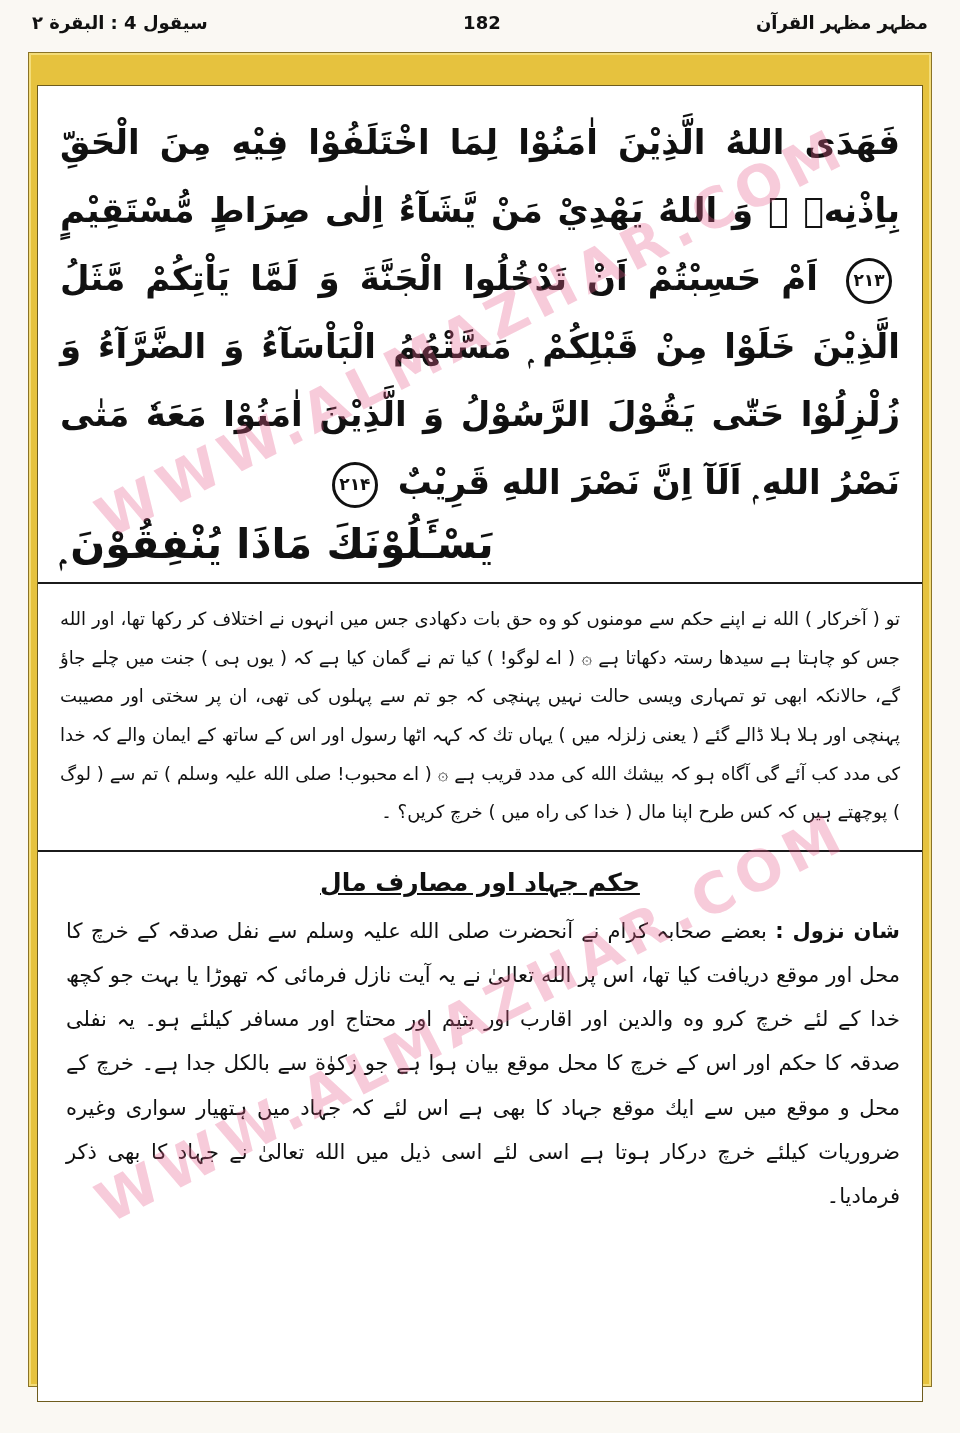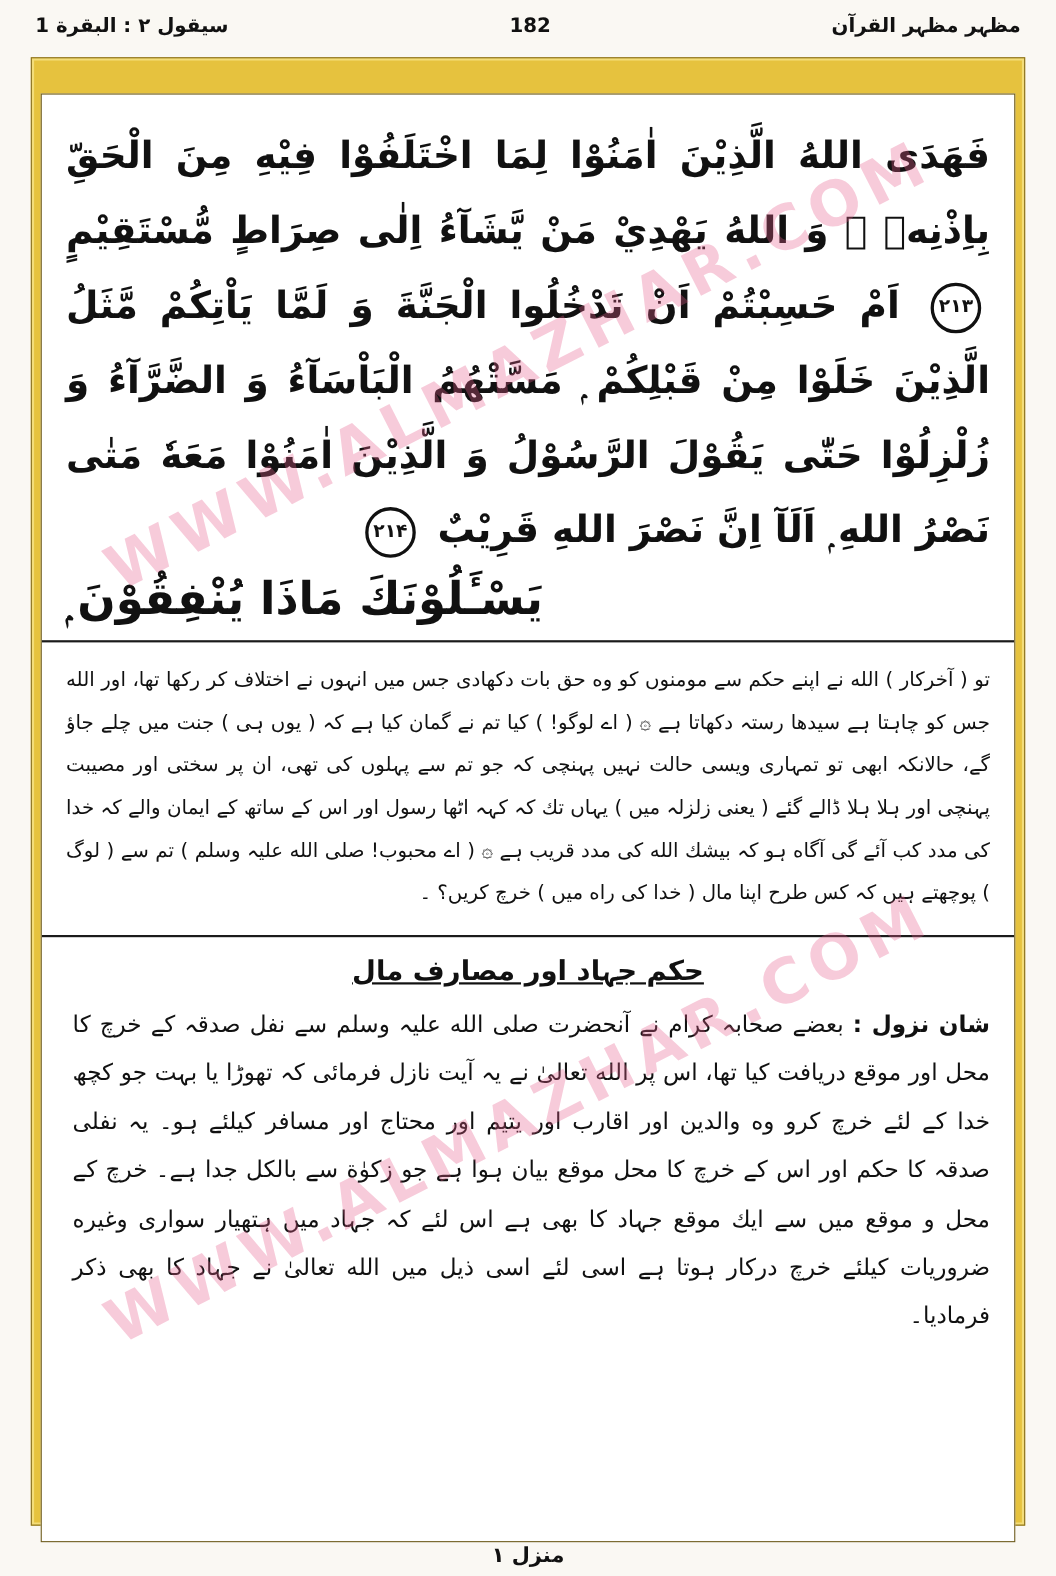--- a/index.html
+++ b/index.html
@@ -150,21 +150,21 @@
   .wm-2 { top: 985px; left: 55px; }
 </style>
 </head>
 <body>
 
 <div class="page">
 
   <div class="running-header">
     <span>مظہر مظہر القرآن</span>
     <span>182</span>
-    <span>سيقول ۲ : البقرة 1</span>
+    <span>سيقول 4 : البقرة ۲</span>
   </div>
 
   <div class="frame">
     <div class="frame-inner">
 
       <div class="quran-block">
         <span>فَهَدَى اللهُ الَّذِيْنَ اٰمَنُوْا لِمَا اخْتَلَفُوْا فِيْهِ مِنَ الْحَقِّ بِاِذْنِهٖ ۭ وَ اللهُ يَهْدِيْ مَنْ يَّشَآءُ اِلٰى صِرَاطٍ مُّسْتَقِيْمٍ</span>
         <span class="verse-badge">۲۱۳</span>
         <span>اَمْ حَسِبْتُمْ اَنْ تَدْخُلُوا الْجَنَّةَ وَ لَمَّا يَاْتِكُمْ مَّثَلُ الَّذِيْنَ خَلَوْا مِنْ قَبْلِكُمْ ۭ مَسَّتْهُمُ الْبَاْسَآءُ وَ الضَّرَّآءُ وَ زُلْزِلُوْا حَتّٰى يَقُوْلَ الرَّسُوْلُ وَ الَّذِيْنَ اٰمَنُوْا مَعَهٗ مَتٰى نَصْرُ اللهِ ۭ اَلَآ اِنَّ نَصْرَ اللهِ قَرِيْبٌ</span>
         <span class="verse-badge">۲۱۴</span>
@@ -179,18 +179,17 @@
 
       <div class="section-heading">حكم جہاد اور مصارف مال</div>
 
       <div class="commentary">
         <p><span class="para-label">شان نزول :</span> <span>بعضے صحابہ كرام نے آنحضرت صلى الله عليہ وسلم سے نفل صدقہ كے خرچ كا محل اور موقع دريافت كيا تھا، اس پر الله تعالىٰ نے يہ آيت نازل فرمائى كہ تھوڑا يا بہت جو كچھ خدا كے لئے خرچ كرو وه والدين اور اقارب اور يتيم اور محتاج اور مسافر كيلئے ہو۔ يہ نفلى صدقہ كا حكم اور اس كے خرچ كا محل موقع بيان ہوا ہے جو زكوٰة سے بالكل جدا ہے۔ خرچ كے محل و موقع ميں سے ايك موقع جہاد كا بھى ہے اس لئے كہ جہاد ميں ہتھيار سوارى وغيره ضروريات كيلئے خرچ دركار ہوتا ہے اسى لئے اسى ذيل ميں الله تعالىٰ نے جہاد كا بھى ذكر فرماديا۔</span></p>
       </div>
 
     </div>
   </div>
 
-  <div class="page-footer">منزل ۱</div>
 
   <div class="watermark wm-1">WWW.ALMAZHAR.COM</div>
   <div class="watermark wm-2">WWW.ALMAZHAR.COM</div>
 
 </div>
 
 </body></html>

